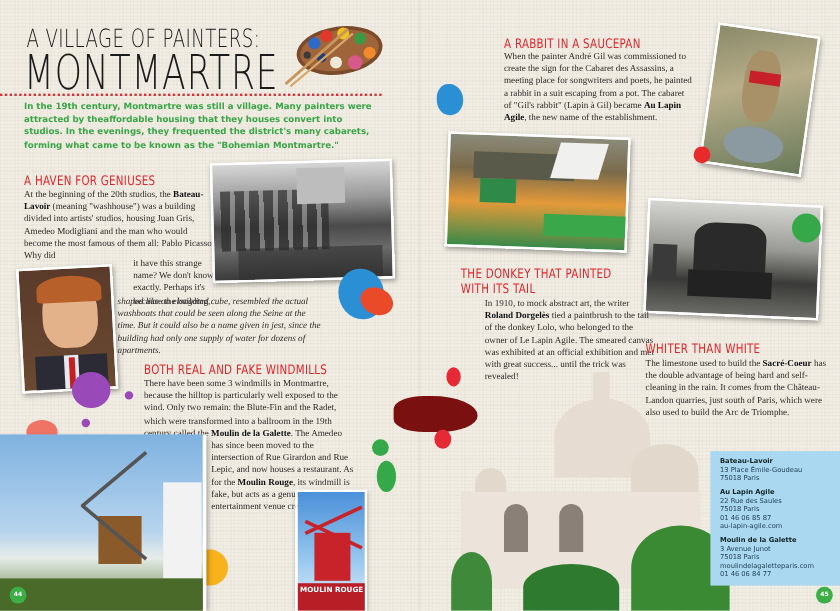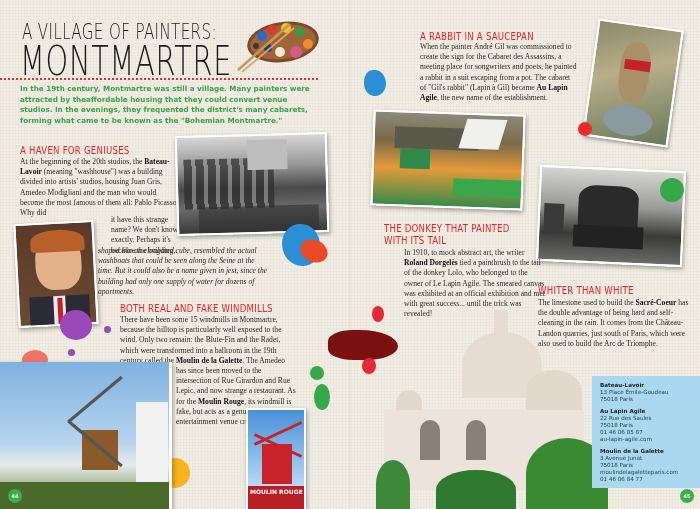--- a/index.html
+++ b/index.html
@@ -56,21 +56,21 @@
     <circle cx="68" cy="38" r="6" fill="#d85a8a"></circle>
     <circle cx="52" cy="38" r="5" fill="#f0e8d8"></circle>
     <circle cx="40" cy="34" r="4" fill="#1e3c7a"></circle>
     <circle cx="28" cy="32" r="3" fill="#3a3a3a"></circle>
     <line x1="10" y1="56" x2="62" y2="10" stroke="#c8965a" stroke-width="2.5"></line>
     <line x1="14" y1="58" x2="66" y2="14" stroke="#d8a868" stroke-width="1.8"></line>
   </svg>
 </div>
 
 <div class="abs dotted-rule"></div>
-<div class="abs intro">In the 19th century, Montmartre was still a village. Many painters were attracted by theaffordable housing that they could convert venue studios. In the evenings, they frequented the district's many cabarets, forming what came to be known as the "Bohemian Montmartre."</div>
+<div class="abs intro">In the 19th century, Montmartre was still a village. Many painters were attracted by theaffordable housing that they houses convert into studios. In the evenings, they frequented the district's many cabarets, forming what came to be known as the "Bohemian Montmartre."</div>
 
 <div class="abs heading" style="left:20px;top:144px;">A HAVEN FOR GENIUSES</div>
 <div class="abs body" style="left:20px;top:157px;width:160px;">
   <span>At the beginning of the 20th studios, the </span><b>Bateau-Lavoir</b><span> (meaning "washhouse") was a building divided into artists' studios, housing Juan Gris, Amedeo Modigliani and the man who would become the most famous of them all: Pablo Picasso. Why did</span>
 </div>
 <div class="abs body" style="left:111px;top:215px;width:76px;">it have this strange name? We don't know exactly. Perhaps it's because the building,</div>
 <div class="abs body" style="left:98px;top:246px;width:172px;font-style:italic;">shaped like an elongated cube, resembled the actual washboats that could be seen along the Seine at the time. But it could also be a name given in jest, since the building had only one supply of water for dozens of apartments.</div>
 
 <div class="photo" style="left:176px;top:134px;width:152px;height:100px;transform:rotate(-1.5deg);background:linear-gradient(180deg,#d6d6d6 0%,#9a9a9a 30%,#4a4a4a 55%,#6a6a6a 75%,#3a3a3a 100%);">
   <div style="position:absolute;left:6px;top:22px;width:90px;height:50px;background:repeating-linear-gradient(90deg,#2a2a2a 0 8px,#8a8a8a 8px 12px);opacity:0.7;"></div>
@@ -89,24 +89,24 @@
 <div class="splat" style="left:282px;top:224px;width:38px;height:42px;background:#2b8fd6;border-radius:48% 52% 45% 55%;"></div>
 <div class="splat" style="left:300px;top:240px;width:28px;height:22px;background:#ea4a28;transform:rotate(25deg);"></div>
 <div class="splat" style="left:60px;top:310px;width:32px;height:30px;background:#9a4ab8;"></div>
 <div class="splat" style="left:104px;top:326px;width:7px;height:7px;background:#9a4ab8;"></div>
 <div class="splat" style="left:68px;top:349px;width:7px;height:7px;background:#9a4ab8;"></div>
 <div class="splat" style="left:22px;top:350px;width:26px;height:20px;background:#ef7466;"></div>
 <div class="splat" style="left:160px;top:458px;width:30px;height:30px;background:#f7b21c;"></div>
 
 <div class="abs heading" style="left:120px;top:302px;">BOTH REAL AND FAKE WINDMILLS</div>
 <div class="abs body" style="left:120px;top:315px;width:178px;">
-  <span>There have been some 15 windmills in Montmartre, because the hilltop is particularly well exposed to the wind. Only two remain: the Blute-Fin and the Radet, which were transformed into a ballroom in the 19th century called the </span><b>Moulin de la Galette</b><span>. The Amedeo</span>
+  <span>There have been some 3 windmills in Montmartre, because the hilltop is particularly well exposed to the wind. Only two remain: the Blute-Fin and the Radet, which were transformed into a ballroom in the 19th century called the </span><b>Moulin de la Galette</b><span>. The Amedeo</span>
 </div>
 <div class="abs body" style="left:176px;top:366px;width:122px;">
-  <span>has since been moved to the intersection of Rue Girardon and Rue Lepic, and now strange a restaurant. As for the </span><b>Moulin Rouge</b><span>, its windmill is fake, but acts as a genuine sign for an entertainment venue created in 1889.</span>
+  <span>has since been moved to the intersection of Rue Girardon and Rue Lepic, and now houses a restaurant. As for the </span><b>Moulin Rouge</b><span>, its windmill is fake, but acts as a genuine sign for an entertainment venue created in 1889.</span>
 </div>
 
 <div class="photo" style="left:0;top:362px;width:172px;height:147px;border:none;border-right:3px solid #fff;background:linear-gradient(180deg,#7fb2e0 0%,#b6d4ee 55%,#e6ece8 70%,#5c7a3a 100%);">
   <div style="position:absolute;left:82px;top:68px;width:36px;height:40px;background:#8a5a2a;"></div>
   <div style="position:absolute;left:60px;top:36px;width:70px;height:3px;background:#555;transform:rotate(-40deg);"></div>
   <div style="position:absolute;left:60px;top:80px;width:70px;height:3px;background:#555;transform:rotate(40deg);"></div>
   <div style="position:absolute;left:136px;top:40px;width:32px;height:80px;background:#f2f2f2;"></div>
   <div style="position:absolute;left:0;top:120px;width:172px;height:27px;background:#4a6a2a;"></div>
 </div>
 

